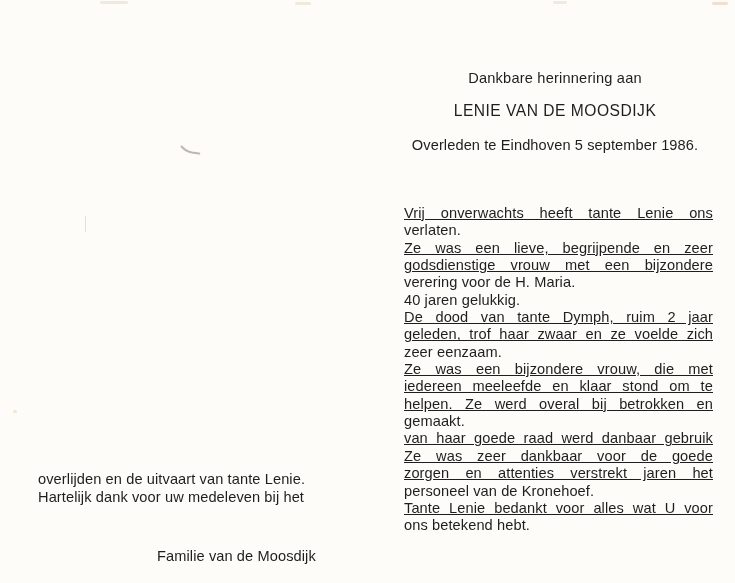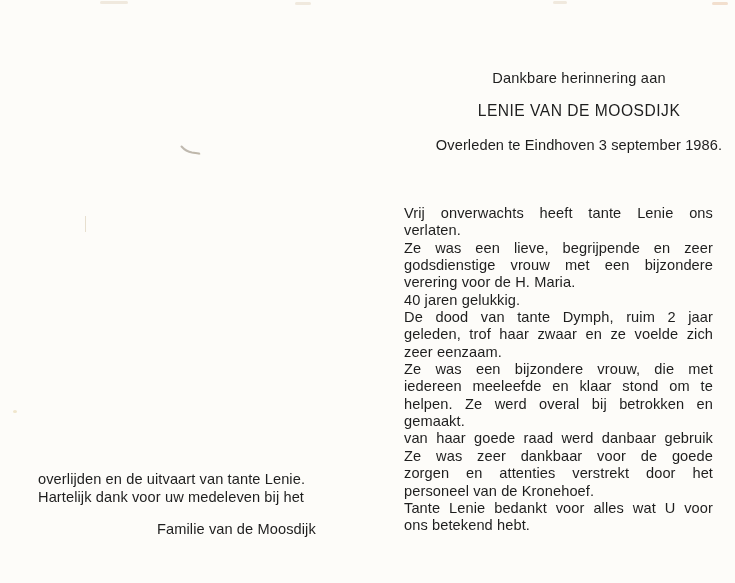--- a/index.html
+++ b/index.html
@@ -17,21 +17,21 @@
     position: absolute;
     inset: 0;
     background: #fdfcf9;
   }
   .ink {
     color: #1e1e1e;
   }
   
   .heading-block {
     position: absolute;
-    left: 428px;
+    left: 404px;
     top: 70px;
     width: 302px;
     text-align: center;
   }
   .intro-line {
     font-size: 14.6px;
     line-height: 17px;
     letter-spacing: 0.2px;
   }
   .deceased-name {
@@ -57,35 +57,36 @@
     line-height: 17.35px;
     letter-spacing: 0.1px;
   }
   .body-line {
     white-space: nowrap;
   }
   .body-line.jl {
     white-space: normal;
     text-align: justify;
     text-align-last: justify;
+    text-decoration: underline;
   }
   
   .thanks-block {
     position: absolute;
     left: 38px;
     top: 471px;
     width: 296px;
     font-size: 14.6px;
     line-height: 17.5px;
     letter-spacing: 0.1px;
   }
   .signature-line {
     position: absolute;
     left: 157px;
-    top: 521px;
+    top: 548px;
     font-size: 14.6px;
     letter-spacing: 0.1px;
   }
   
   .smudge {
     position: absolute;
     left: 180px;
     top: 145px;
     width: 22px;
     height: 12px;
@@ -131,41 +132,41 @@
     <path d="M1.5,1.5 Q6,6.5 12,7.5 L19,8.5" fill="none" stroke="#8c8272" stroke-width="2" stroke-linecap="round" opacity="0.55"></path>
     <path d="M12,7.5 L20,9" fill="none" stroke="#c0b6a4" stroke-width="1.2" stroke-linecap="round" opacity="0.6"></path>
   </svg>
   <div class="scratch"></div>
   <div class="speck"></div>
 
   <div class="heading-block">
     <div class="intro-line">Dankbare herinnering aan</div>
     <div class="deceased-name">LENIE VAN DE MOOSDIJK</div>
     <div class="dates">
-      <div>Overleden te Eindhoven 3 september 1986.</div>
+      <div>Overleden te Eindhoven 5 september 1986.</div>
     </div>
   </div>
 
   <div class="body-block">
     <div class="body-line jl">Vrij onverwachts heeft tante Lenie ons</div>
     <div class="body-line">verlaten.</div>
     <div class="body-line jl">Ze was een lieve, begrijpende en zeer</div>
     <div class="body-line jl">godsdienstige vrouw met een bijzondere</div>
     <div class="body-line">verering voor de H. Maria.</div>
     <div class="body-line">40 jaren gelukkig.</div>
     <div class="body-line jl">De dood van tante Dymph, ruim 2 jaar</div>
     <div class="body-line jl">geleden, trof haar zwaar en ze voelde zich</div>
     <div class="body-line">zeer eenzaam.</div>
     <div class="body-line jl">Ze was een bijzondere vrouw, die met</div>
     <div class="body-line jl">iedereen meeleefde en klaar stond om te</div>
     <div class="body-line jl">helpen. Ze werd overal bij betrokken en</div>
     <div class="body-line">gemaakt.</div>
     <div class="body-line jl">van haar goede raad werd danbaar gebruik</div>
     <div class="body-line jl">Ze was zeer dankbaar voor de goede</div>
-    <div class="body-line jl">zorgen en attenties verstrekt door het</div>
+    <div class="body-line jl">zorgen en attenties verstrekt jaren het</div>
     <div class="body-line">personeel van de Kronehoef.</div>
     <div class="body-line jl">Tante Lenie bedankt voor alles wat U voor</div>
     <div class="body-line">ons betekend hebt.</div>
   </div>
 
   <div class="thanks-block">
     <div>overlijden en de uitvaart van tante Lenie.</div>
     <div>Hartelijk dank voor uw medeleven bij het</div>
   </div>
   <div class="signature-line">Familie van de Moosdijk</div>

